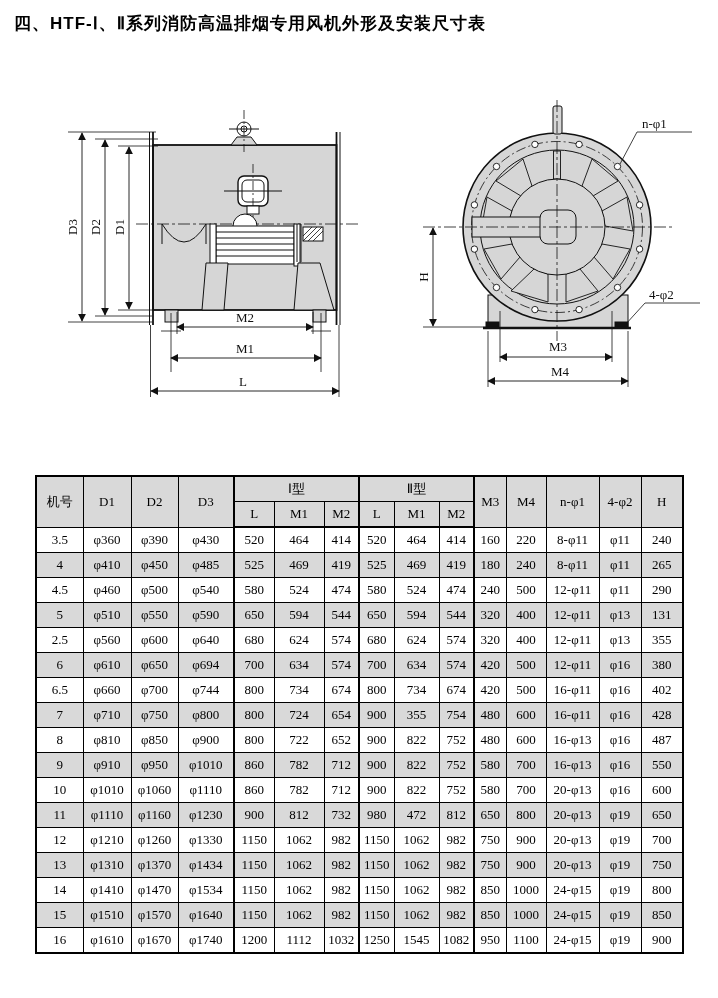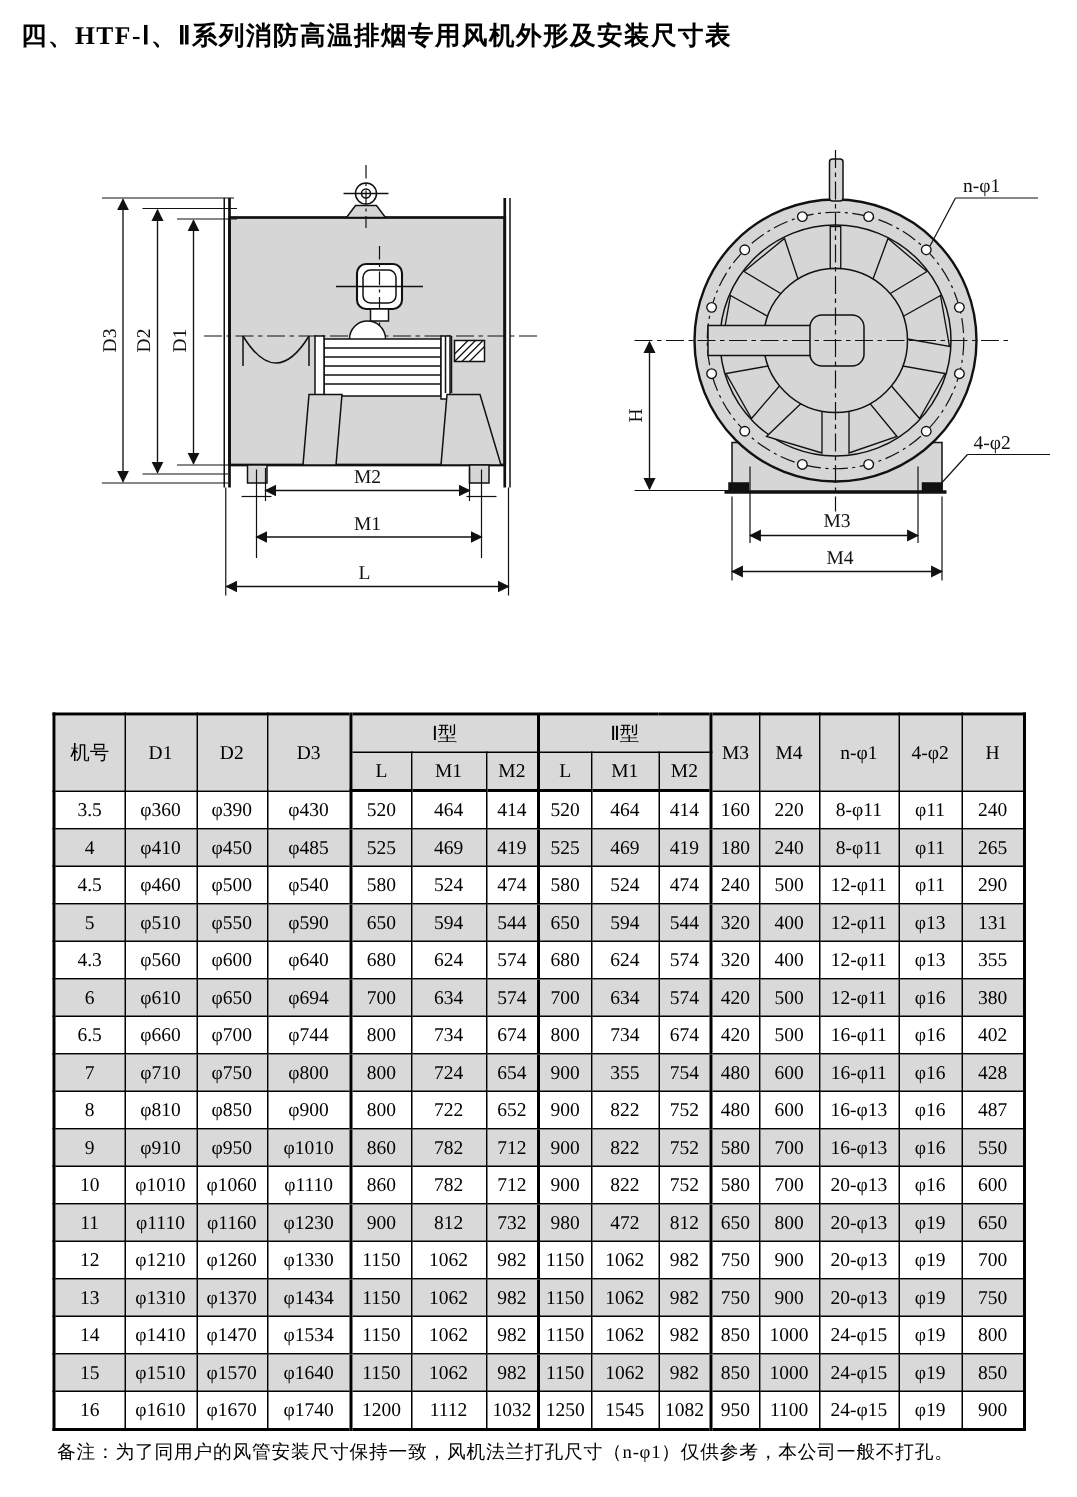--- a/index.html
+++ b/index.html
@@ -1,19 +1,19 @@
 <!DOCTYPE html>
 <html><head>
 <meta charset="utf-8">
 <style>
   html,body{margin:0;padding:0;background:#fff;}
   .page{position:relative;width:718px;height:998px;background:#ffffff;overflow:hidden;
         font-family:"Liberation Sans",sans-serif;color:#000;}
   .title{position:absolute;left:14px;top:12px;font-size:17px;font-weight:bold;
-         letter-spacing:1px;font-family:Liberation Serif, serif;}
+         letter-spacing:1px;font-family:Liberation Sans, sans-serif;}
   .note{position:absolute;left:38px;top:960px;font-size:12.5px;
         font-family:"Liberation Serif",serif;letter-spacing:0.5px;}
   svg{position:absolute;overflow:visible;}
   #side-view{left:40px;top:95px;}
   #front-view{left:415px;top:95px;}
   svg text{font-family:"Liberation Serif",serif;font-size:13px;fill:#111;}
   table.dims{position:absolute;left:35px;top:475px;width:647px;border-collapse:collapse;
              table-layout:fixed;border:2px solid #000;
              font-family:"Liberation Serif",serif;padding-left:12px;}
   table.dims th,table.dims td{border:1px solid #000;text-align:center;vertical-align:middle;
@@ -294,21 +294,21 @@
           <td class="bl">650</td>
           <td>594</td>
           <td>544</td>
           <td class="bl">320</td>
           <td>400</td>
           <td>12-φ11</td>
           <td>φ13</td>
           <td>131</td>
         </tr>
         <tr>
-          <td>4.3</td>
+          <td>2.5</td>
           <td>φ560</td>
           <td>φ600</td>
           <td>φ640</td>
           <td class="bl">680</td>
           <td>624</td>
           <td>574</td>
           <td class="bl">680</td>
           <td>624</td>
           <td>574</td>
           <td class="bl">320</td>
@@ -517,15 +517,14 @@
           <td>1082</td>
           <td class="bl">950</td>
           <td>1100</td>
           <td>24-φ15</td>
           <td>φ19</td>
           <td>900</td>
         </tr>
       </tbody>
   </table>
 
-  <div class="note">备注：为了同用户的风管安装尺寸保持一致，风机法兰打孔尺寸（n-φ1）仅供参考，本公司一般不打孔。</div>
 
 </div>
 
 </body></html>

